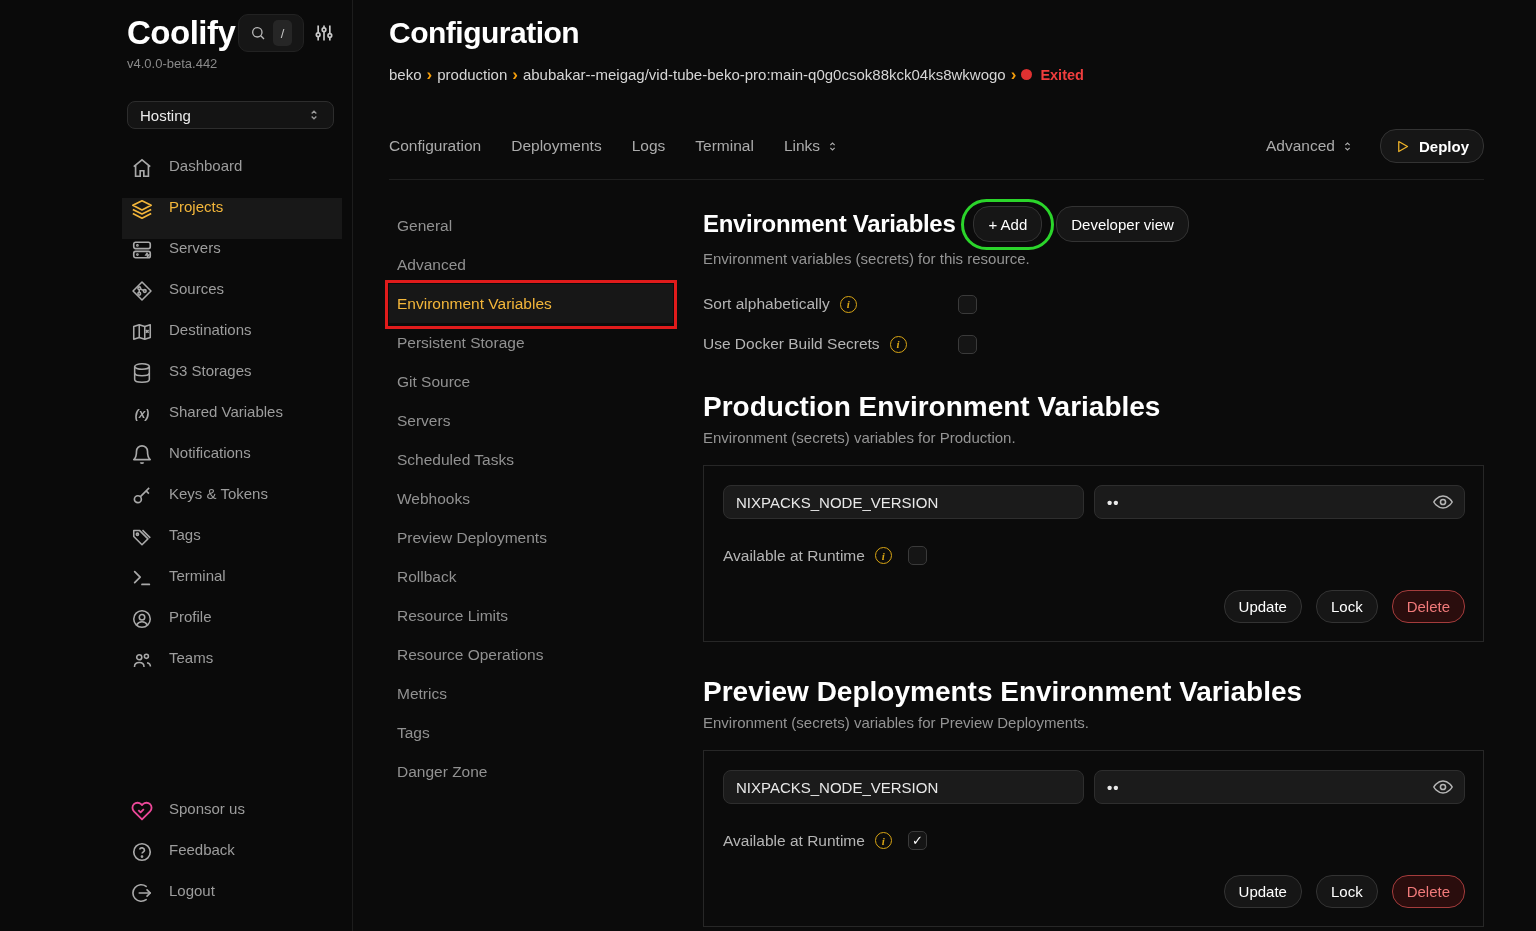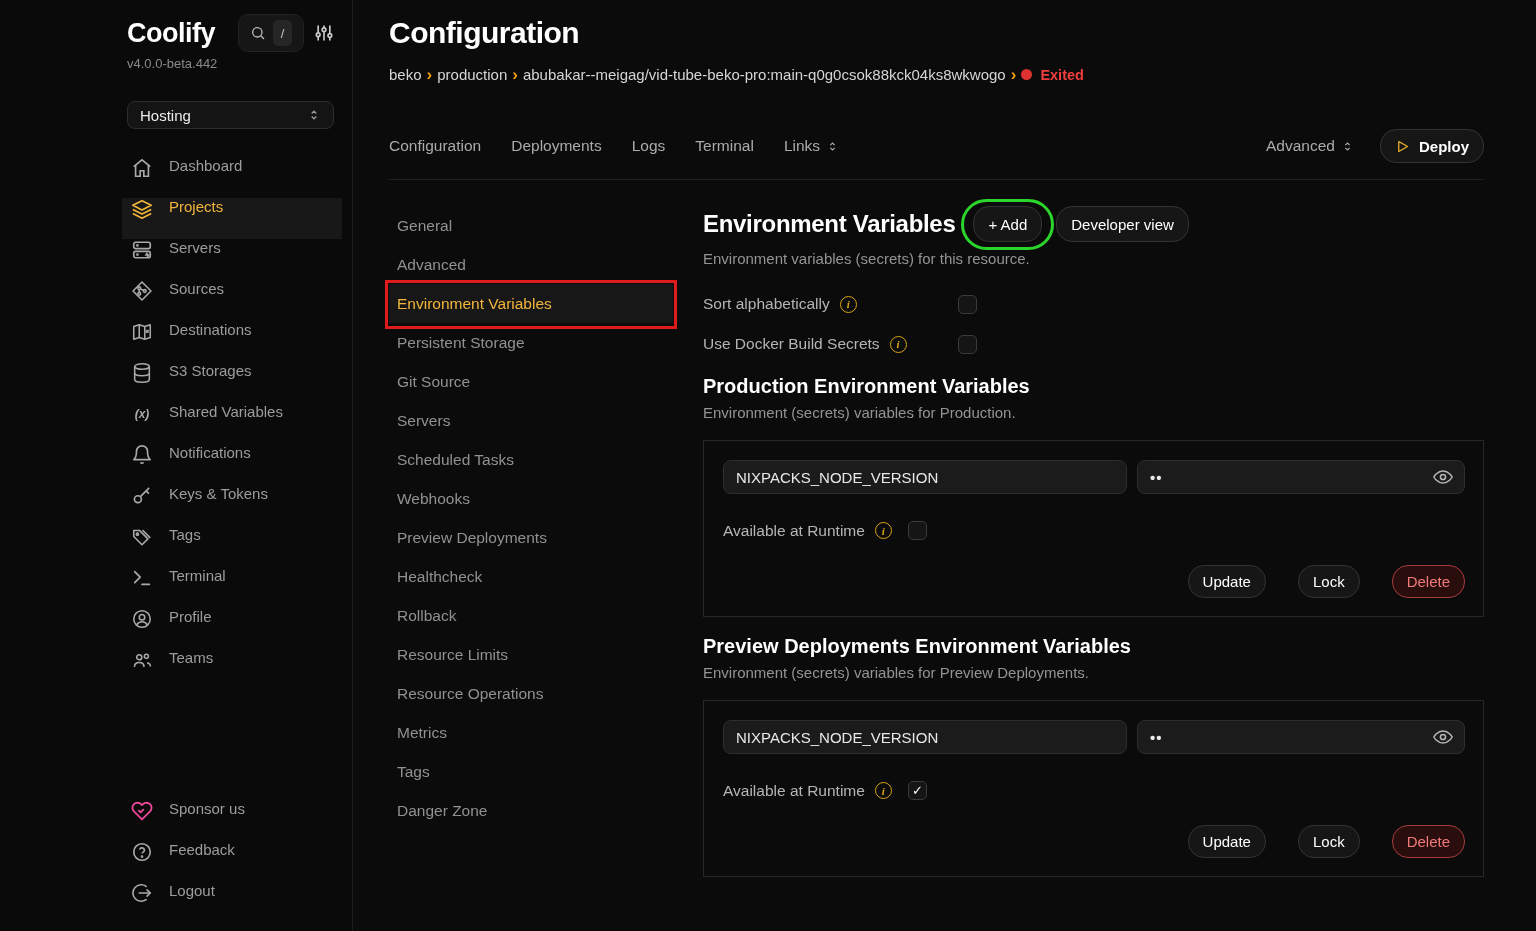--- a/index.html
+++ b/index.html
@@ -12,21 +12,21 @@
   svg { display:block; }
 
   
   .sidebar {
     position:absolute; left:0; top:0; width:353px; height:931px;
     background:#0a0a0a; border-right:1px solid #1d1d1d;
   }
   .logo-row {
     margin:14px 18px 0 127px; display:flex; align-items:center; justify-content:space-between;
   }
-  .logo { font-size:27px; font-weight:700; color:#fff; letter-spacing:-0.5px; }
+  .logo { font-size:33px; font-weight:700; color:#fff; letter-spacing:-0.5px; }
   .logo-right { display:flex; align-items:center; gap:10px; }
   .search-pill {
     width:66px; height:38px; background:#161616; border:1px solid #222; border-radius:10px;
     display:flex; align-items:center; justify-content:center; gap:7px; color:#b9b9b9; cursor:pointer;
   }
   .slash-key {
     width:19px; height:26px; background:#262626; border-radius:5px; color:#c3c3c3;
     font-size:13px; display:flex; align-items:center; justify-content:center;
   }
   .sliders-btn { color:#c9c9c9; cursor:pointer; }
@@ -104,39 +104,39 @@
     margin-left:10px; display:inline-flex; align-items:center; justify-content:center; flex:none;
   }
   .info-icon::after { content:"i"; color:#d9a514; font-size:11px; font-family:"Liberation Serif", serif; font-style:italic; font-weight:700; }
   .checkbox {
     width:19px; height:19px; border:1px solid #3a3a3a; border-radius:5px; background:#151515;
     cursor:pointer; display:flex; align-items:center; justify-content:center; flex:none;
   }
   .checkbox.checked::after { content:"✓"; color:#fff; font-size:13px; font-weight:700; line-height:1; }
   .toggle-row .checkbox { position:absolute; left:255px; }
 
-  .h3 { font-size:20px; font-weight:700; color:#fff; margin-top:18px; }
+  .h3 { font-size:28px; font-weight:700; color:#fff; margin-top:34px; }
   .section-desc { color:#949494; font-size:15px; margin-top:6px; }
 
   .var-card { margin-top:19px; border:1px solid #272727; padding:19px 18px 18px 19px; }
   .var-inputs { display:flex; gap:10px; }
   .t-input {
     background:#1b1b1b; border:1px solid #2e2e2e; border-radius:8px; color:#e8e8e8;
     font-size:15px; padding:0 12px; height:34px; width:100%; font-family:inherit; outline:none;
   }
-  .name-col { width:404px; flex:none; }
+  .name-col { width:361px; flex:none; }
   .value-col { flex:1; position:relative; }
   .value-col .t-input { padding-right:44px; font-weight:700; letter-spacing:1px; }
   .eye-btn {
     position:absolute; right:11px; top:6px; color:#b5b5b5; cursor:pointer;
     background:none; border:none; padding:0;
   }
   .runtime-row { display:flex; align-items:center; margin-top:27px; }
   .runtime-row .checkbox { margin-left:16px; }
-  .card-actions { display:flex; justify-content:flex-end; gap:32px; margin-top:25px; }
+  .card-actions { display:flex; justify-content:flex-end; gap:14px; margin-top:25px; }
   .btn.small { height:33px; font-size:15px; }
   .btn.danger { background:#2a0d0d; border-color:#a43c3c; color:#f17a7a; }
 </style>
 </head>
 <body>
 
 <div class="sidebar">
   <div class="logo-row">
     <div class="logo">Coolify</div>
     <div class="logo-right">
@@ -391,21 +391,20 @@
       <div class="subnav-item active">
         <span>Environment Variables</span>
         <div class="annotation-red"></div>
       </div>
       <div class="subnav-item">Persistent Storage</div>
       <div class="subnav-item">Git Source</div>
       <div class="subnav-item">Servers</div>
       <div class="subnav-item">Scheduled Tasks</div>
       <div class="subnav-item">Webhooks</div>
       <div class="subnav-item">Preview Deployments</div>
-      <div class="subnav-item">Healthcheck</div>
       <div class="subnav-item">Rollback</div>
       <div class="subnav-item">Resource Limits</div>
       <div class="subnav-item">Resource Operations</div>
       <div class="subnav-item">Metrics</div>
       <div class="subnav-item">Tags</div>
       <div class="subnav-item">Danger Zone</div>
     </div>
 
     <div class="content">
       <div class="content-header">

